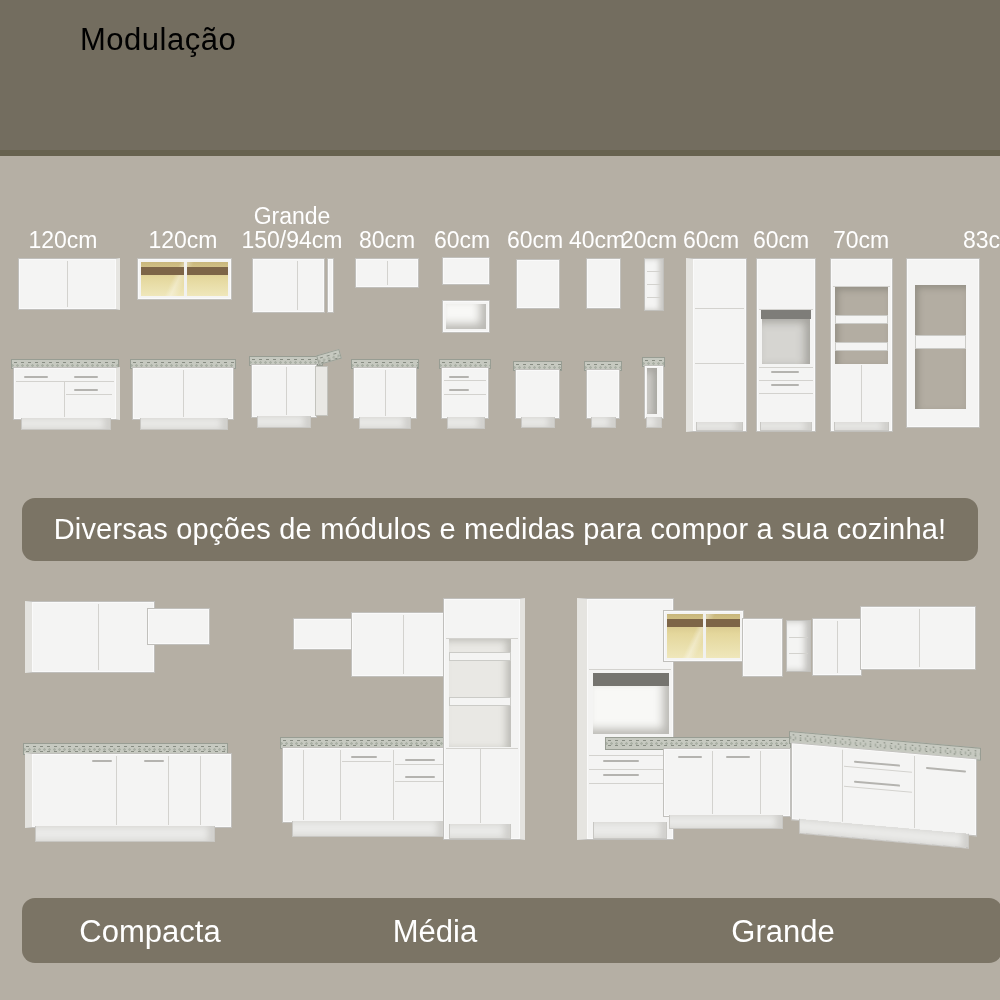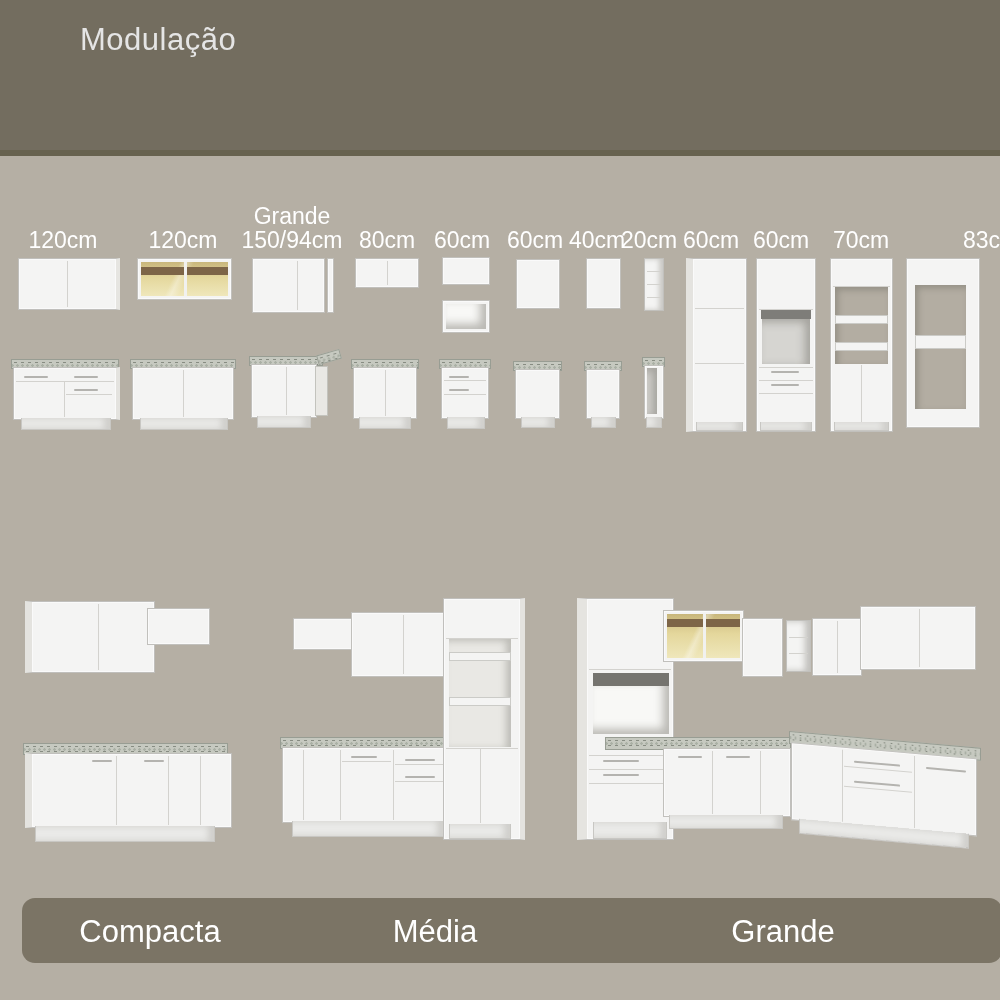--- a/index.html
+++ b/index.html
@@ -1,21 +1,21 @@
 <!DOCTYPE html>
 <html><head>
 <meta charset="utf-8">
 <style>
   html,body{margin:0;padding:0;background:#8a857a;}
   .stage{position:relative;width:1000px;height:1000px;background:#b5afa4;overflow:hidden;
          font-family:"Liberation Sans",sans-serif;}
   
   .hd{position:absolute;left:0;top:0;width:1000px;height:150px;background:#736d5f;}
   .hd-edge{position:absolute;left:0;top:150px;width:1000px;height:6px;background:#67624f;}
-  .eyebrow{position:absolute;left:80px;top:22px;color:#e5e5e5;font-size:31px;font-weight:500;letter-spacing:.5px;}
+  .eyebrow{position:absolute;left:80px;top:22px;color:#000000;font-size:31px;font-weight:500;letter-spacing:.5px;}
   .bigtitle{position:absolute;left:78px;top:54px;color:#fdfdfb;font-size:62px;font-weight:bold;
             font-family:"DejaVu Serif",serif;letter-spacing:0px;white-space:nowrap;}
   
   .mlabel{position:absolute;transform:translateX(-50%);color:#ffffff;font-size:23px;line-height:24px;
           text-align:center;white-space:nowrap;}
   
   .cab{position:absolute;background:#f4f4f3;border:1px solid rgba(110,108,100,.38);
        box-shadow:inset 0 0 0 1px rgba(255,255,255,.55);}
   .vline{position:absolute;top:2px;bottom:2px;width:1px;background:#d3d2ce;}
   .hline{position:absolute;left:2px;right:2px;height:1px;background:#d3d2ce;}
@@ -185,20 +185,23 @@
   <div class="speckle" style="left:584px;top:361px;width:36px;height:8px"></div>
   <div class="cab" style="left:586px;top:369px;width:32px;height:48px"></div>
   <div class="plinth" style="left:591px;top:417px;width:23px;height:10px"></div>
 
   <div class="speckle" style="left:642px;top:357px;width:21px;height:8px"></div>
   <div class="cab" style="left:644px;top:365px;width:18px;height:52px">
     <div class="opengray" style="left:2px;right:6px;top:2px;bottom:4px"></div>
   </div>
   <div class="plinth" style="left:646px;top:417px;width:14px;height:10px"></div>
 
+  <div class="band banner">
+    <span>Diversas opções de módulos e medidas para compor a sua cozinha!</span>
+  </div>
 
   <div>
     <div class="cab sideL" style="left:25px;top:601px;width:122px;height:70px">
       <div class="vline" style="left:66px"></div>
     </div>
     <div class="cab" style="left:147px;top:608px;width:61px;height:35px"></div>
     <div class="speckle" style="left:23px;top:743px;width:203px;height:10px"></div>
     <div class="cab sideL" style="left:25px;top:753px;width:199px;height:73px">
       <div class="vline" style="left:84px"></div>
       <div class="vline" style="left:136px"></div>

